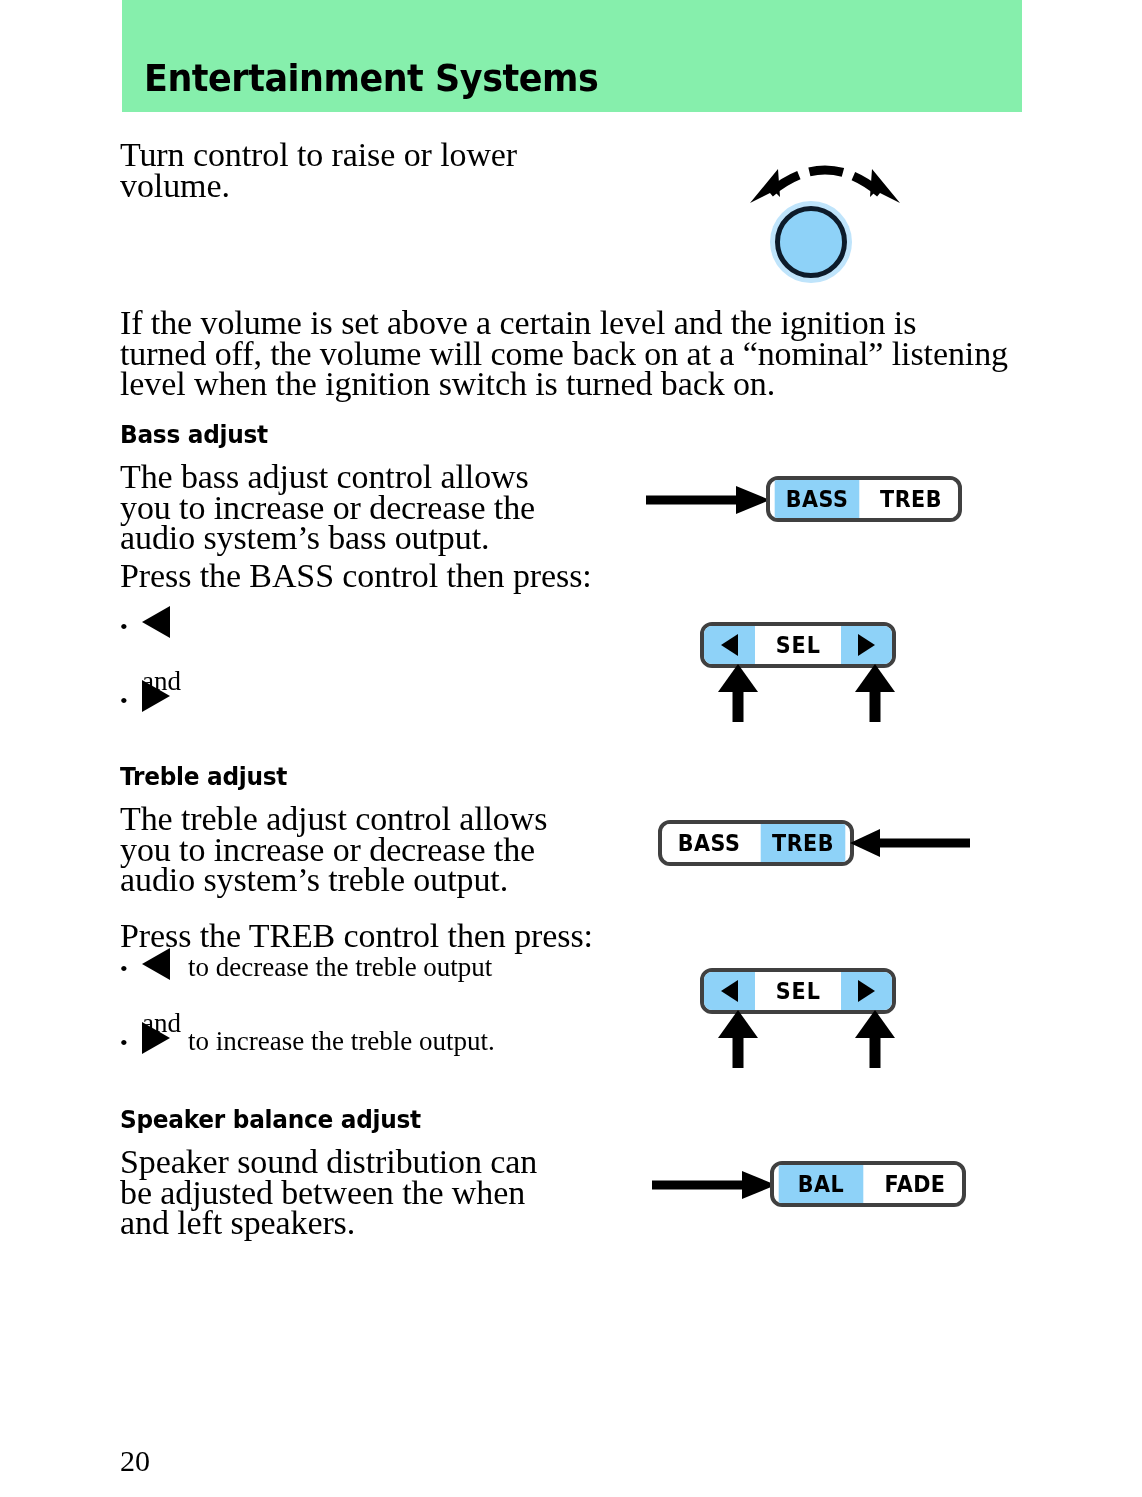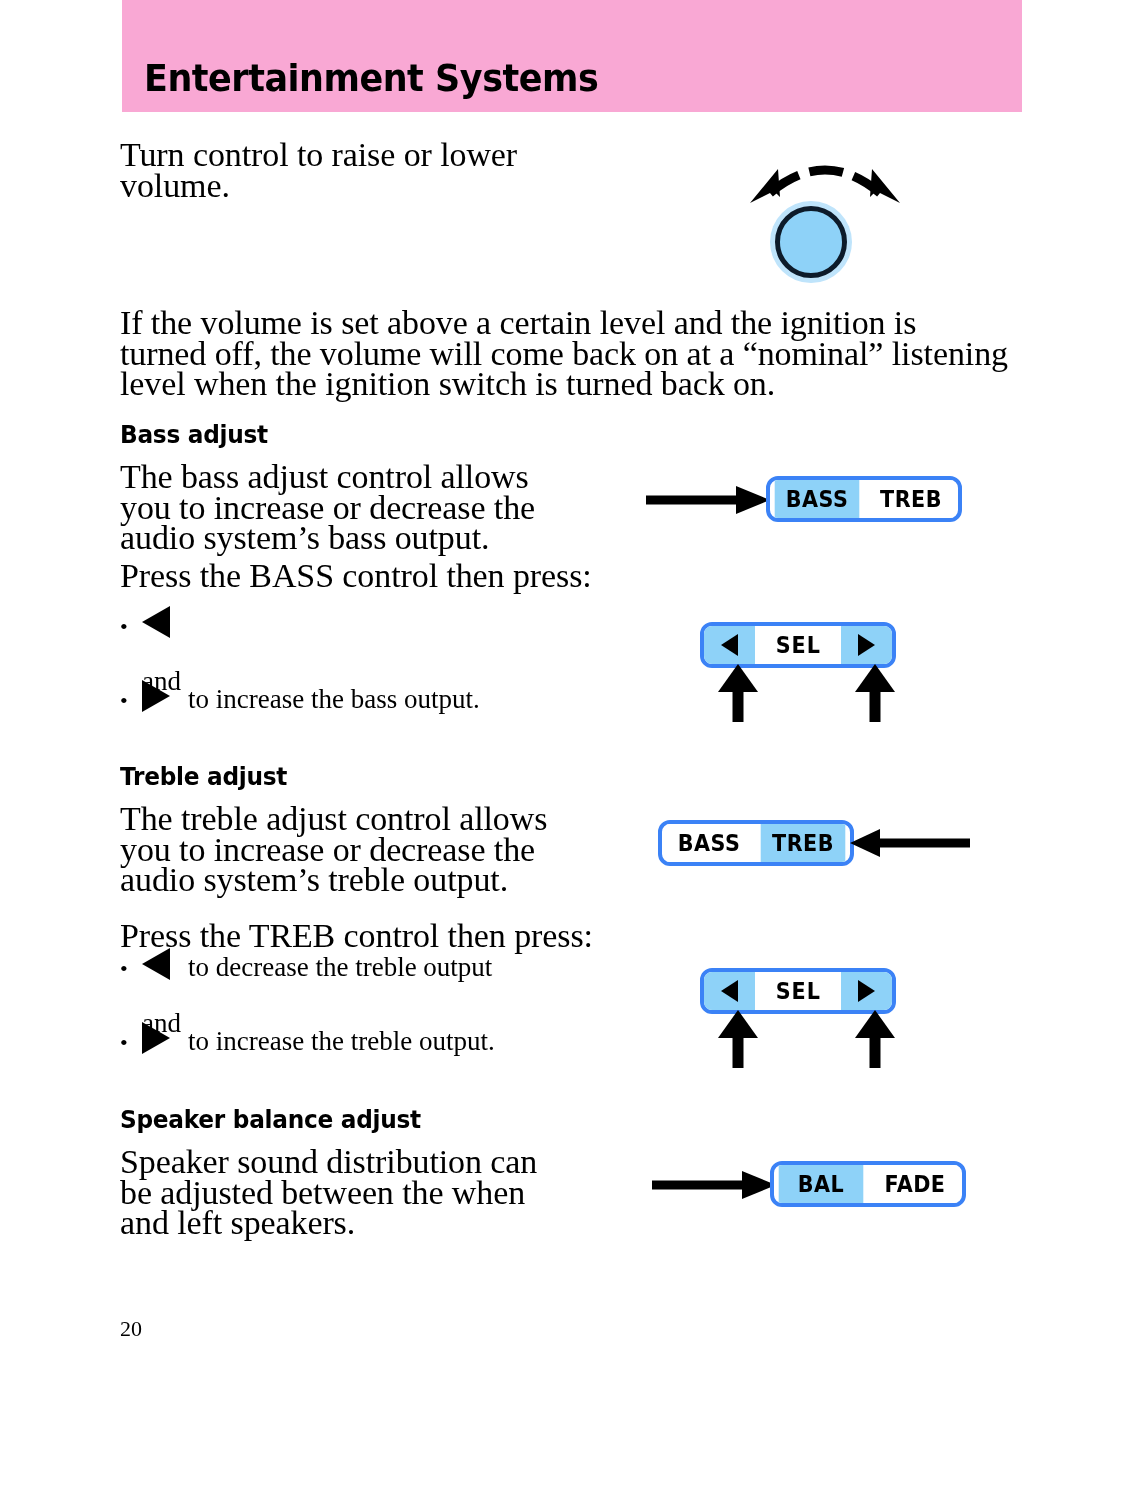--- a/index.html
+++ b/index.html
@@ -16,21 +16,21 @@
     overflow: hidden;
   }
 
   
   .header-band {
     position: absolute;
     left: 122px;
     top: 0;
     width: 900px;
     height: 112px;
-    background: #f9a8d4;
+    background: #86efac;
   }
   .header-title {
     position: absolute;
     left: 22px;
     bottom: 12px;
     font-family: "DejaVu Sans", "Liberation Sans", sans-serif;
     font-weight: bold;
     font-size: 38px;
     letter-spacing: -0.5px;
     transform: scaleX(0.92);
@@ -89,21 +89,21 @@
     border-bottom: 16px solid transparent;
     border-left: 28px solid #000;
   }
   .bullet-text { margin-left: 18px; }
   .bullet-cont { margin-left: 22px; margin-top: 23px; }
 
   
   .ctl {
     position: absolute;
     box-sizing: border-box;
-    border: 4px solid #3b82f6;
+    border: 4px solid #404040;
     border-radius: 12px;
     background: #ffffff;
     display: flex;
     overflow: hidden;
   }
   .ctl-seg {
     flex: 1 1 50%;
     display: flex;
     align-items: center;
     justify-content: center;
@@ -166,22 +166,22 @@
     width: 72px; height: 72px;
     box-sizing: border-box;
     border-radius: 50%;
     border: 5px solid #0d1b2a;
     background: #8ed2f8;
   }
 
   .page-number {
     position: absolute;
     left: 120px;
-    top: 1316px;
-    font-size: 22px;
+    top: 1444px;
+    font-size: 30px;
     text-align: center;
   }
 </style>
 </head>
 <body>
 
 <div class="header-band">
   <div class="header-title">Entertainment Systems</div>
 </div>
 
@@ -211,21 +211,20 @@
     <span class="bullet-dot">•</span>
     <span class="tri tri-left"></span>
   </div>
   <div class="bullet-cont">and</div>
 </div>
 
 <div class="bullet-row" style="left:120px; top:676px; width:520px;">
   <div class="bullet-line">
     <span class="bullet-dot">•</span>
     <span class="tri tri-right"></span>
-    <span class="bullet-text">to increase the bass output.</span>
   </div>
 </div>
 
 <svg class="arrow-svg" style="left:644px; top:484px;" width="130" height="32" viewBox="0 0 130 32">
   <line x1="2" y1="16" x2="95" y2="16" stroke="#000" stroke-width="9"></line>
   <polygon points="92,2 126,16 92,30" fill="#000"></polygon>
 </svg>
 <div class="ctl" style="left:766px; top:476px; width:196px; height:46px;">
   <div class="ctl-seg seg-hl">BASS</div>
   <div class="ctl-seg seg-plain">TREB</div>

